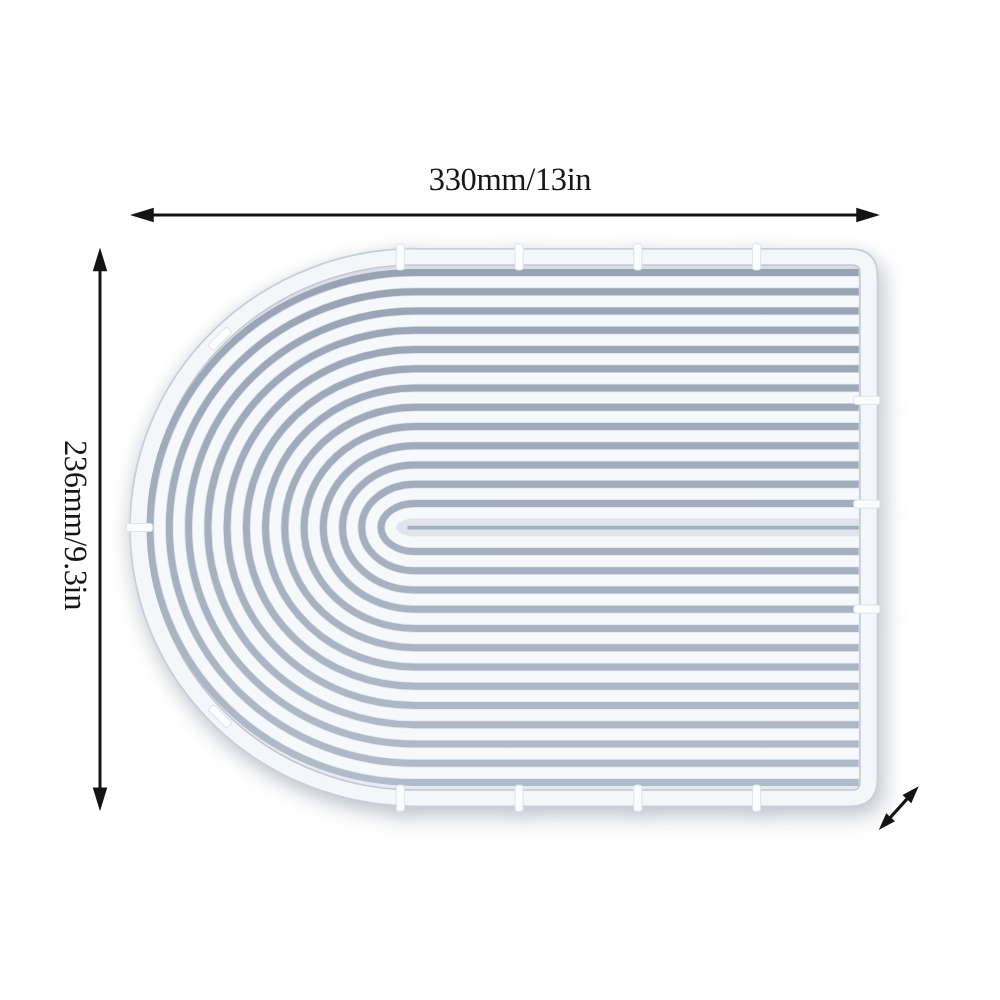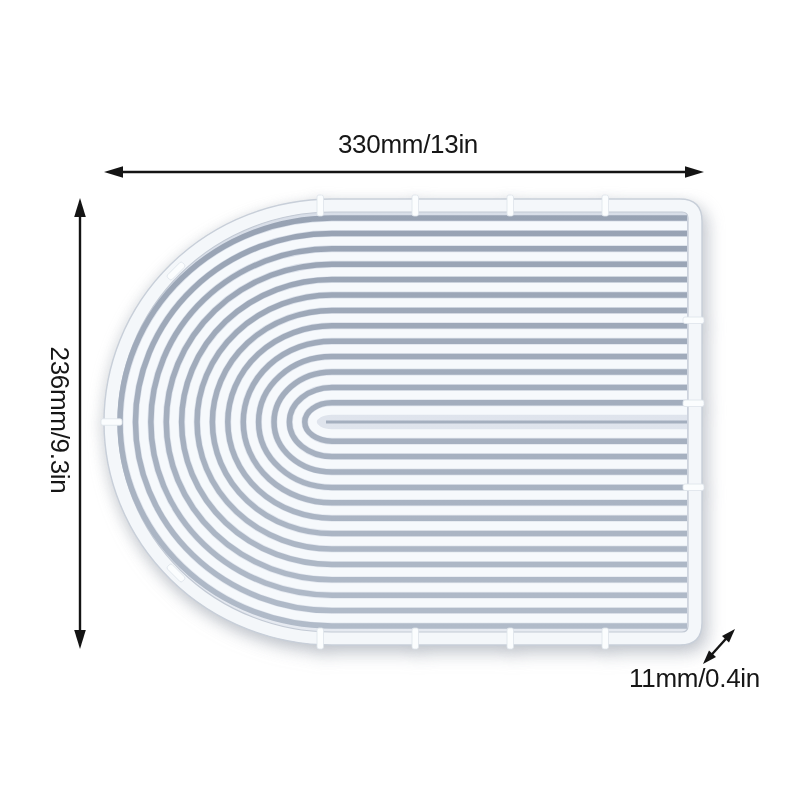--- a/index.html
+++ b/index.html
@@ -1,17 +1,17 @@
 <!DOCTYPE html>
 <html><head>
 <meta charset="utf-8">
 <style>
   html,body{margin:0;padding:0;background:#ffffff;}
   .stage{position:relative;width:800px;height:800px;background:#ffffff;overflow:hidden;
-         font-family:Liberation Sans, sans-serif;}
+         font-family:Liberation Serif, serif;}
   .stage svg{position:absolute;left:0;top:0;}
   .mold{filter:drop-shadow(6px 7px 8px rgba(128,138,152,.38)) drop-shadow(-4px 3px 6px rgba(128,138,152,.20));}
   .dim-label{position:absolute;color:#161616;font-size:26px;letter-spacing:-0.3px;line-height:28px;white-space:nowrap;}
   .dim-label.center{text-align:center;}
   #width-label{left:258px;top:130px;width:300px;}
   #height-label{left:-90px;top:406px;width:300px;height:28px;transform:rotate(90deg);}
   #thickness-label{left:622px;top:664px;width:145px;}
 </style>
 </head>
 <body>
@@ -98,14 +98,13 @@
       <g>
         <line x1="710" y1="656.5" x2="728" y2="636.5" stroke-width="2.4"></line>
         <polygon points="703,664 716,657 709,650.5" stroke="none"></polygon>
         <polygon points="735,629 722,636 729,642.5" stroke="none"></polygon>
       </g>
     </g>
   </svg>
 
   <div class="dim-label center" id="width-label">330mm/13in</div>
   <div class="dim-label center" id="height-label">236mm/9.3in</div>
-  <div class="dim-label center" id="thickness-label">11mm/0.4in</div>
 </div>
 
 </body></html>

